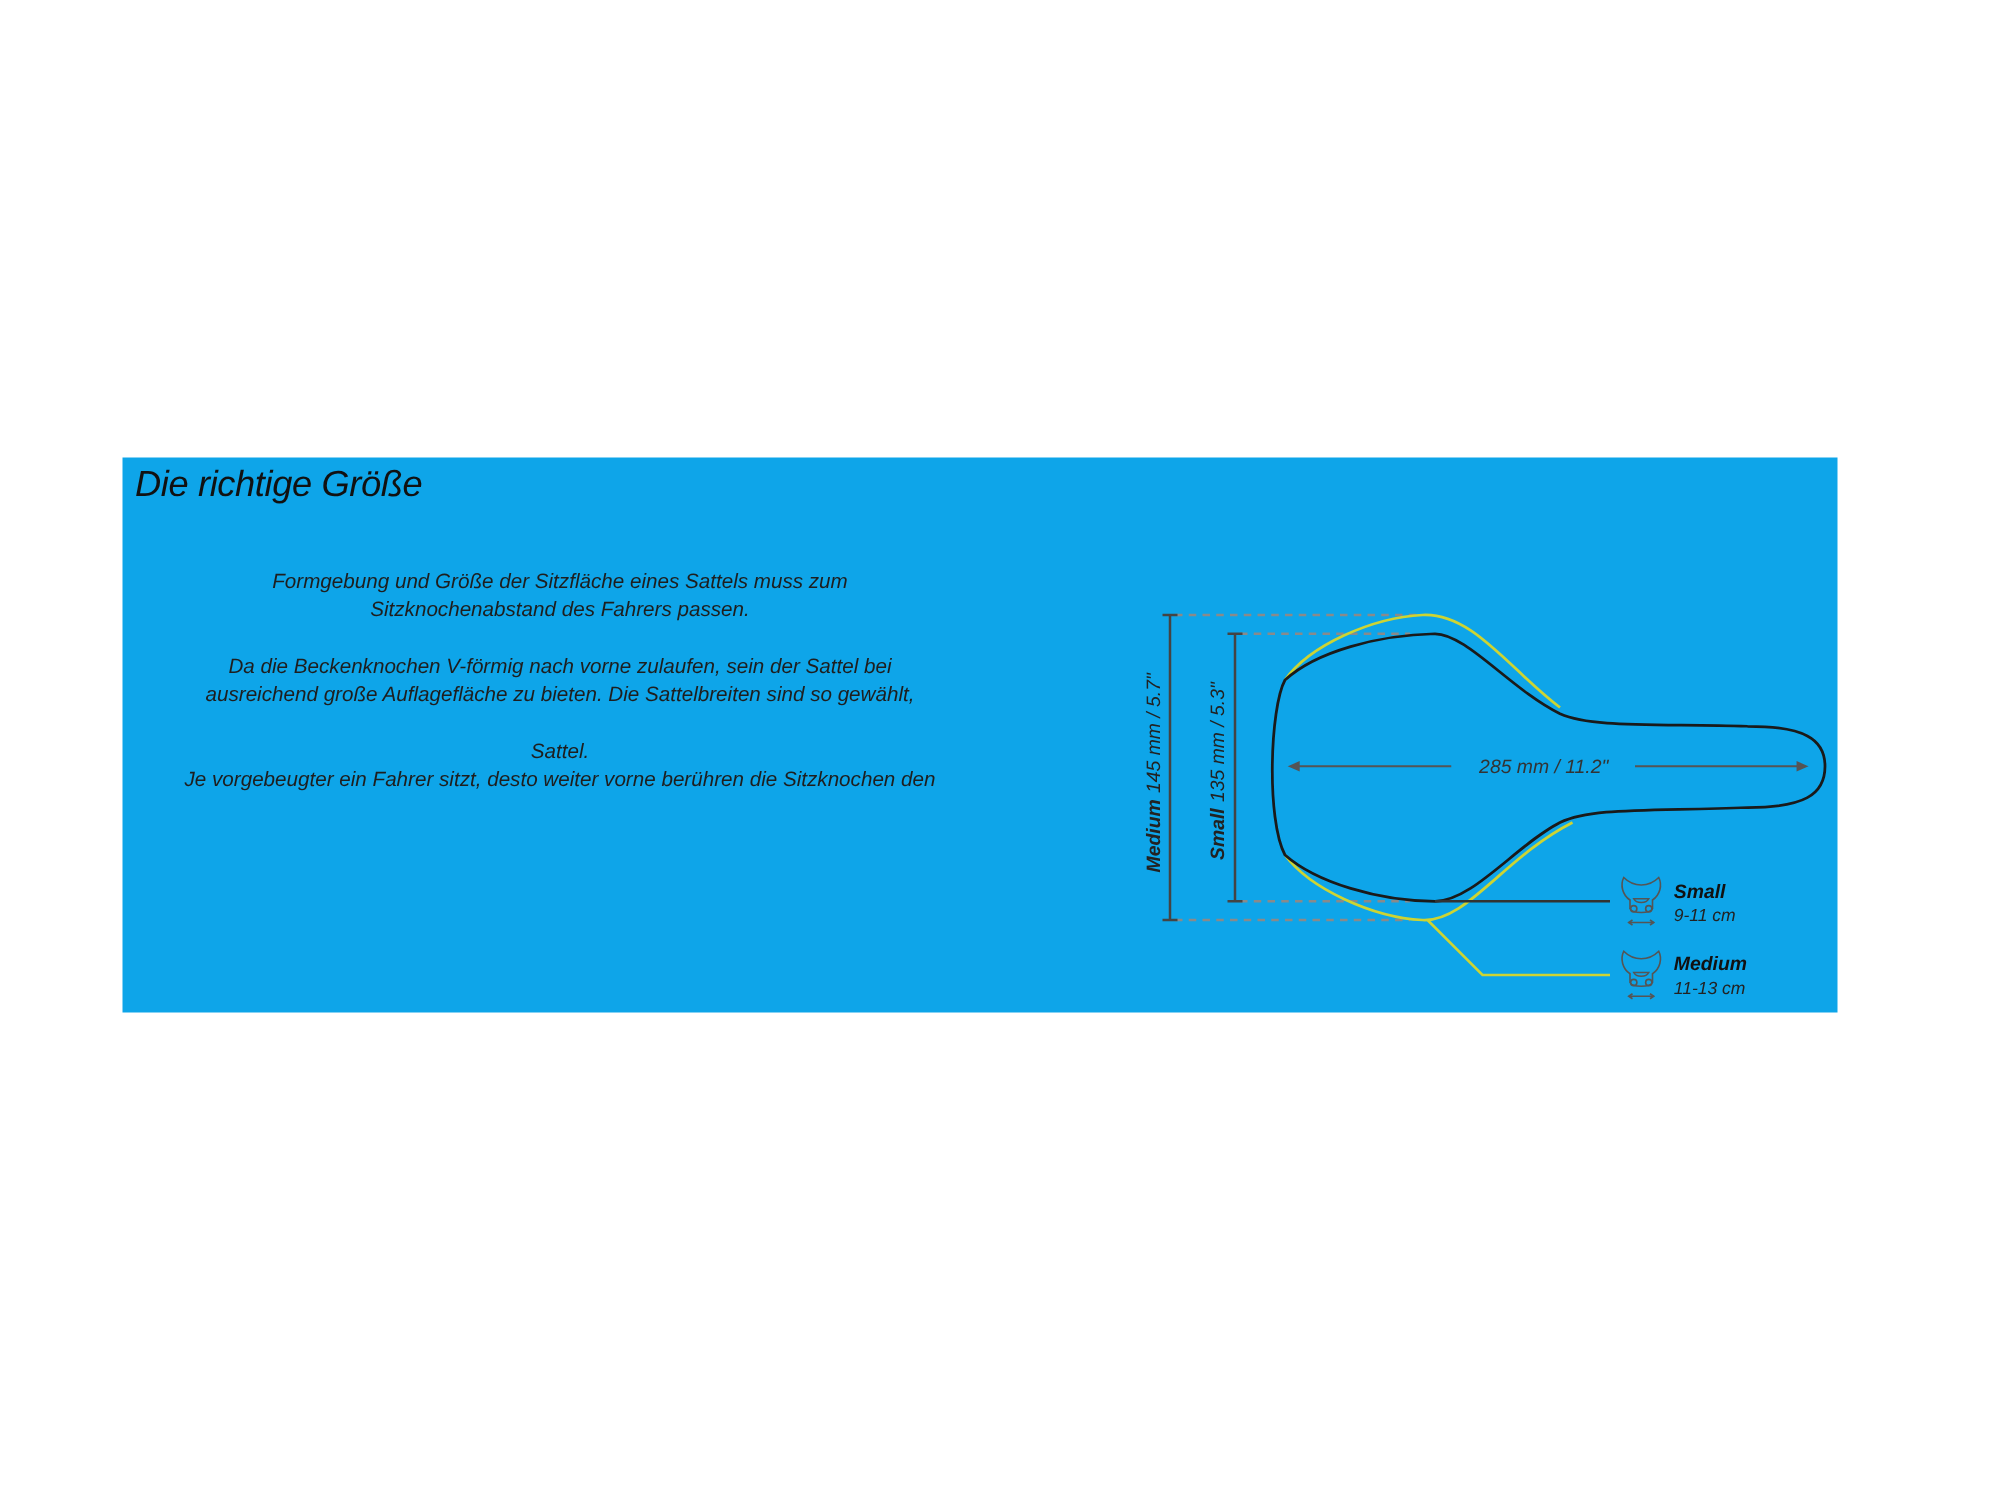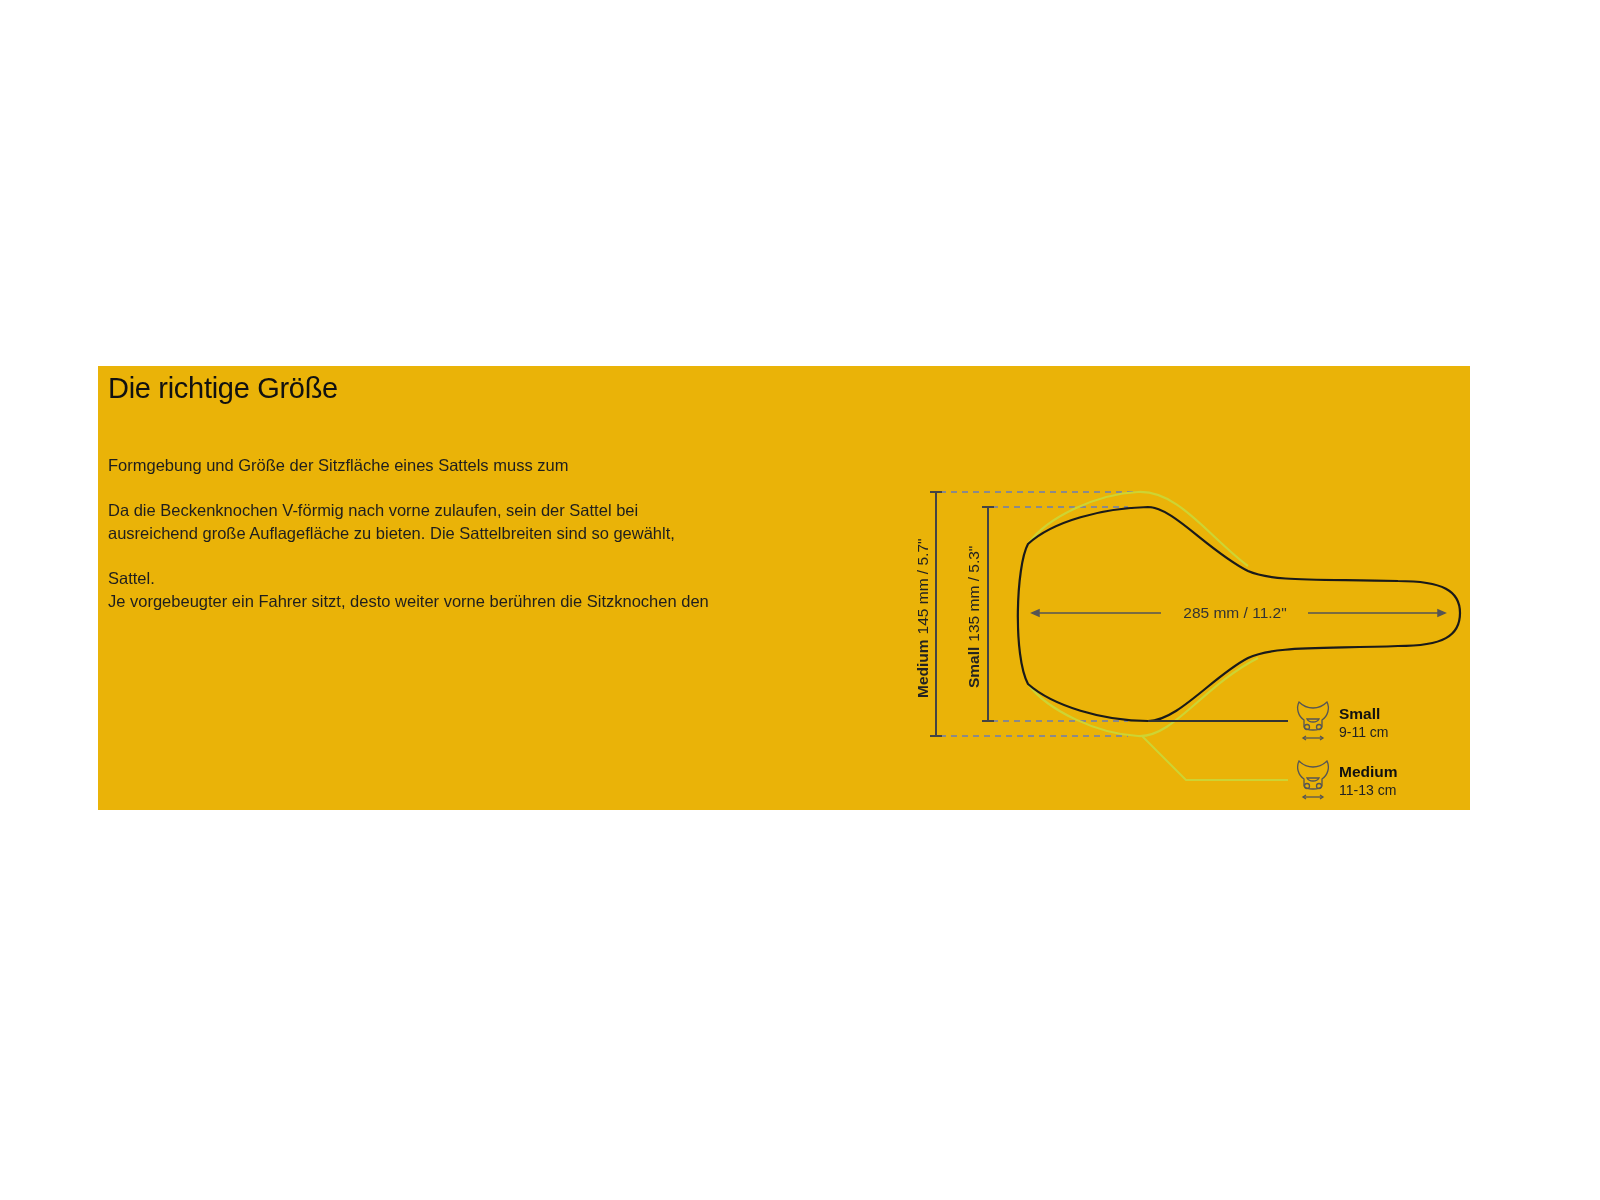--- a/index.html
+++ b/index.html
@@ -2,46 +2,48 @@
 <html><head>
 <meta charset="utf-8">
 <style>
   html, body { margin: 0; padding: 0; }
   body {
     width: 1600px; height: 1200px; background: #ffffff; position: relative; overflow: hidden;
     font-family: "Liberation Sans", "DejaVu Sans", sans-serif; color: #1a1a1a;
   }
   .panel {
     position: absolute; left: 98px; top: 366px; width: 1372px; height: 444px;
-    background: #eab308;
+    background: #0ea5e9;
+    font-style: italic;
   }
   .title {
     position: absolute; left: 10px; top: 6px; margin: 0;
     font-size: 29px; font-weight: normal; letter-spacing: -0.3px; color: #111;
   }
   .text-block {
     position: absolute; left: 10px; top: 88px; width: 680px;
     font-size: 16.5px; line-height: 23px; color: #1e1e1e;
   }
   .text-block p { margin: 0 0 22px 0; }
-  .text-block .line { display: block; white-space: nowrap; }
+  .text-block .line { display: block; white-space: nowrap; text-align: center; }
   svg.diagram { position: absolute; left: 0; top: 0; }
   .legend-item { position: absolute; }
   .legend-name { font-weight: bold; font-size: 15.5px; color: #111; display: block; line-height: 19px; }
   .legend-range { font-size: 14px; color: #222; display: block; line-height: 19px; }
 </style>
 </head>
 <body>
 
 <div class="panel">
   <h1 class="title">Die richtige Größe</h1>
 
   <div class="text-block">
     <p>
       <span class="line">Formgebung und Größe der Sitzfläche eines Sattels muss zum</span>
+      <span class="line">Sitzknochenabstand des Fahrers passen.</span>
     </p>
     <p>
       <span class="line">Da die Beckenknochen V-förmig nach vorne zulaufen, sein der Sattel bei</span>
       <span class="line">ausreichend große Auflagefläche zu bieten. Die Sattelbreiten sind so gewählt,</span>
     </p>
     <p>
       <span class="line">Sattel.</span>
       <span class="line">Je vorgebeugter ein Fahrer sitzt, desto weiter vorne berühren die Sitzknochen den</span>
     </p>
   </div>

